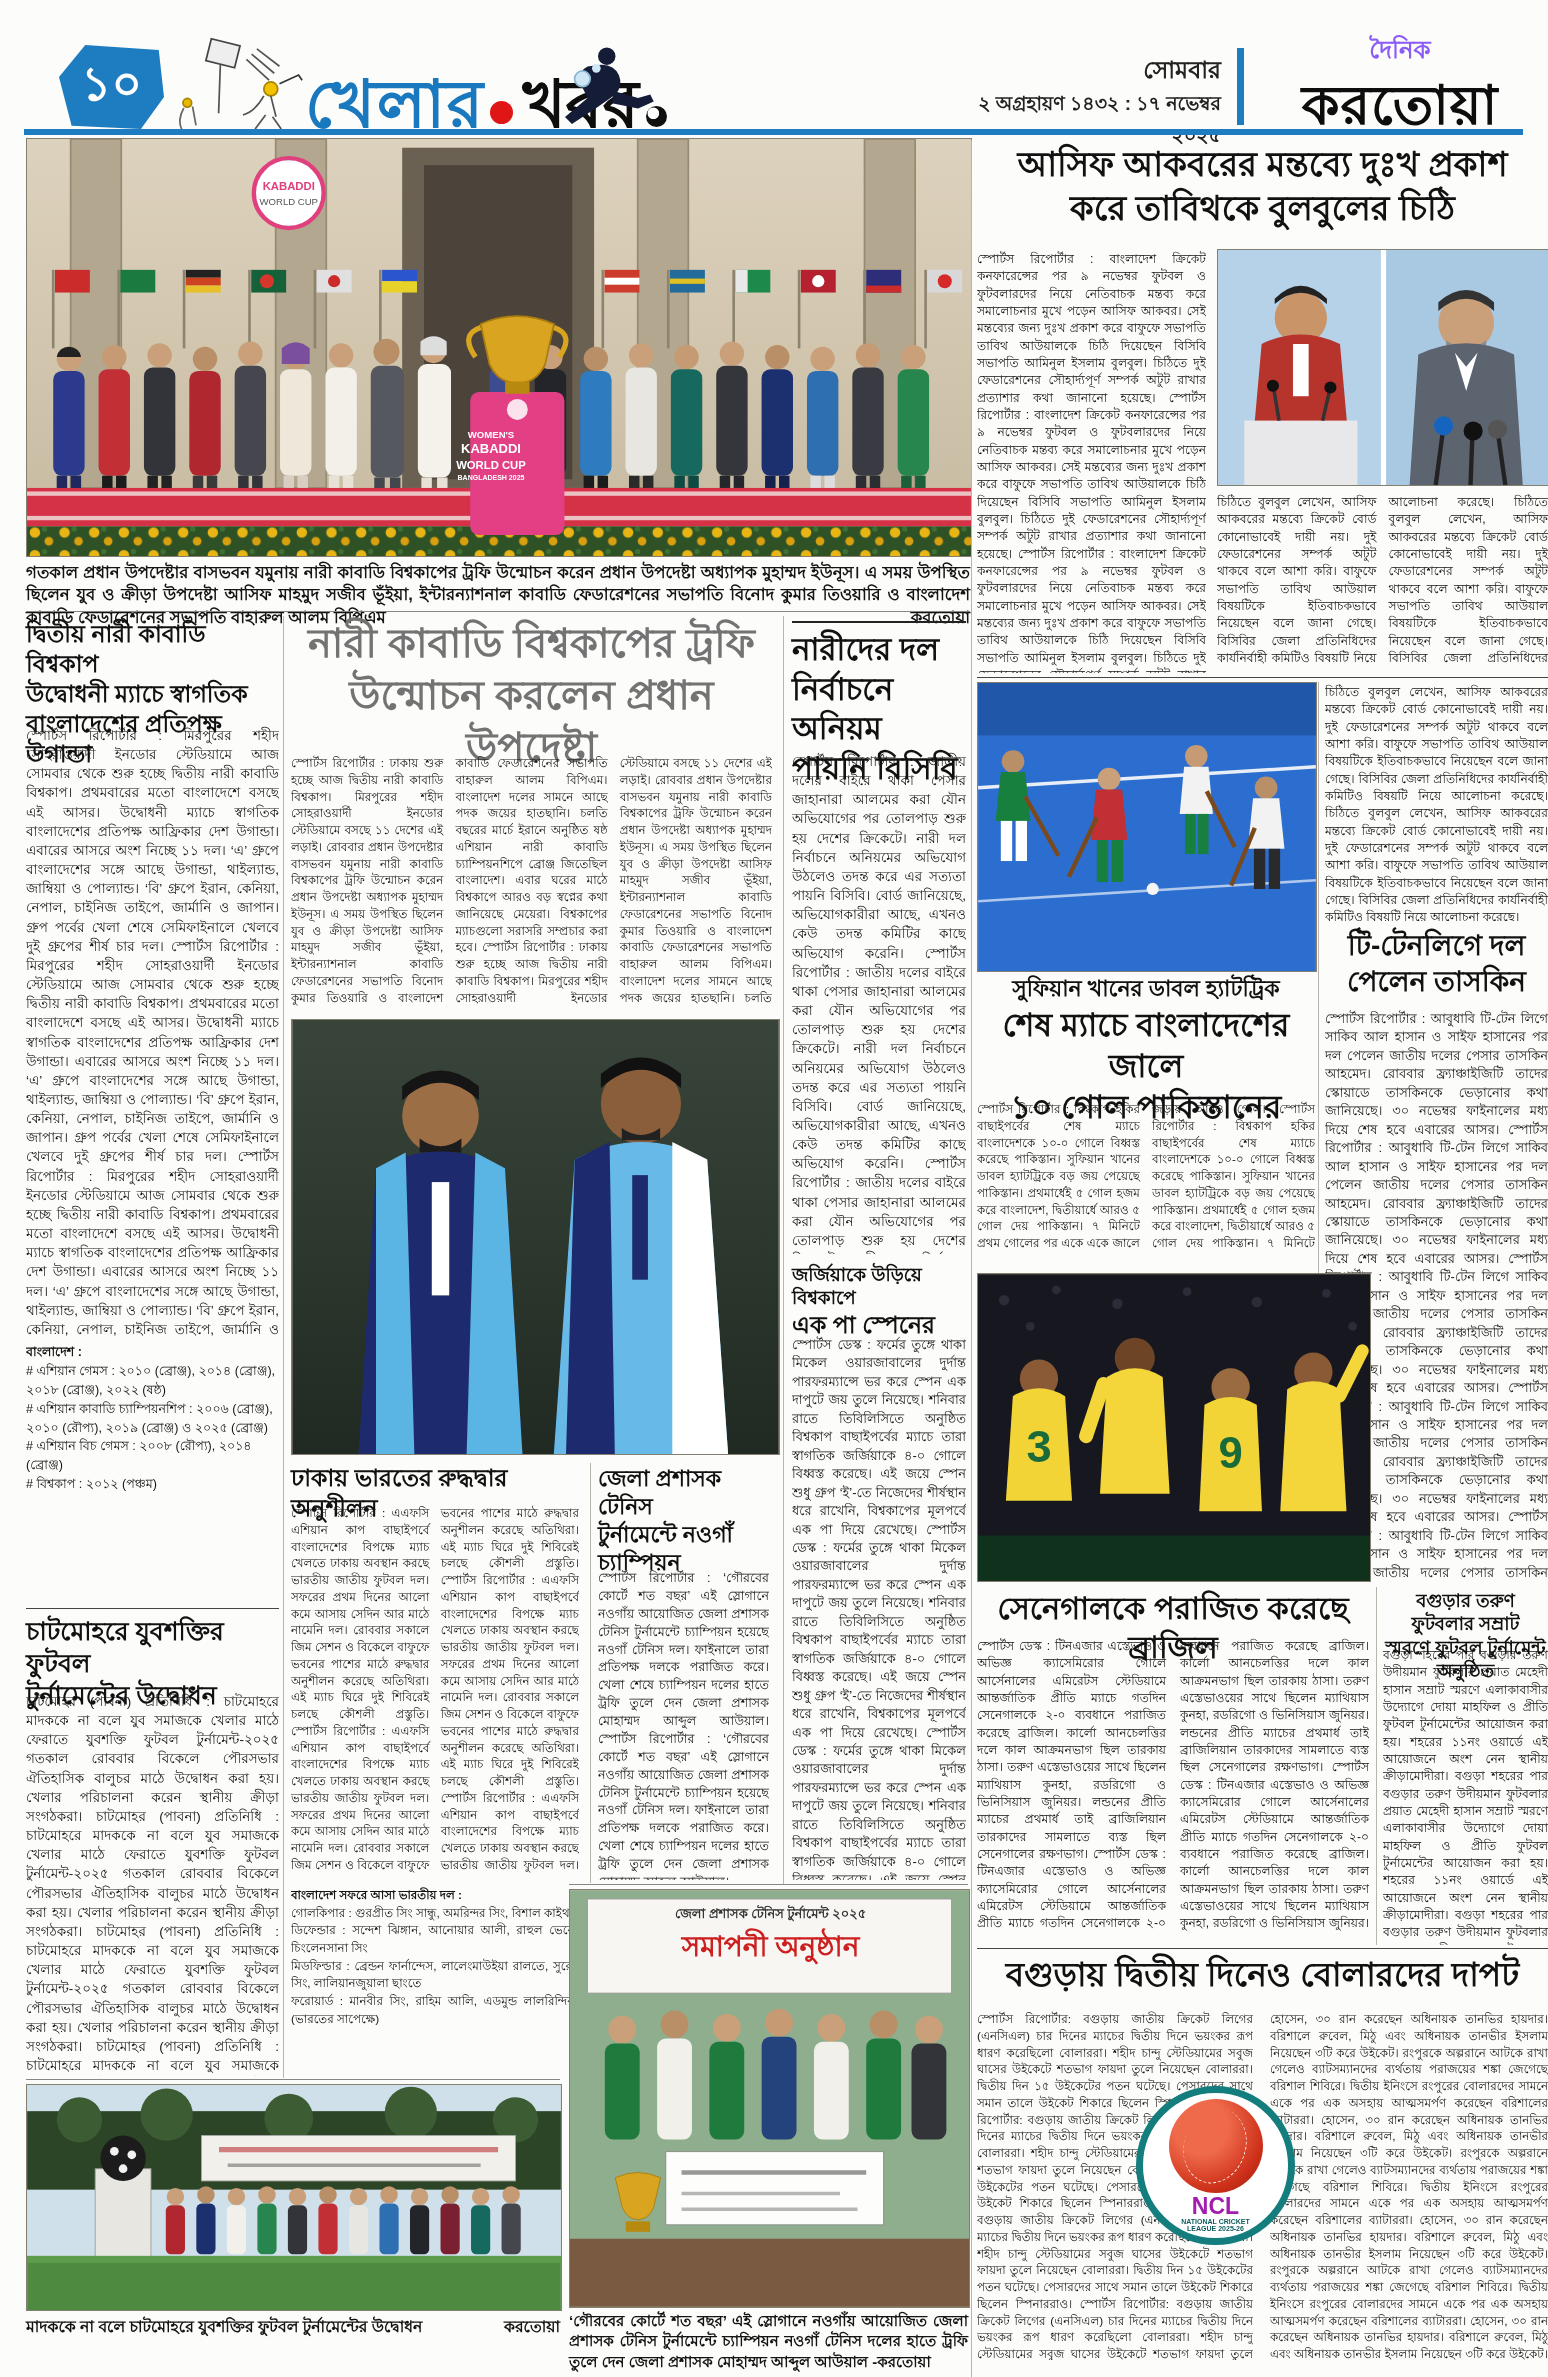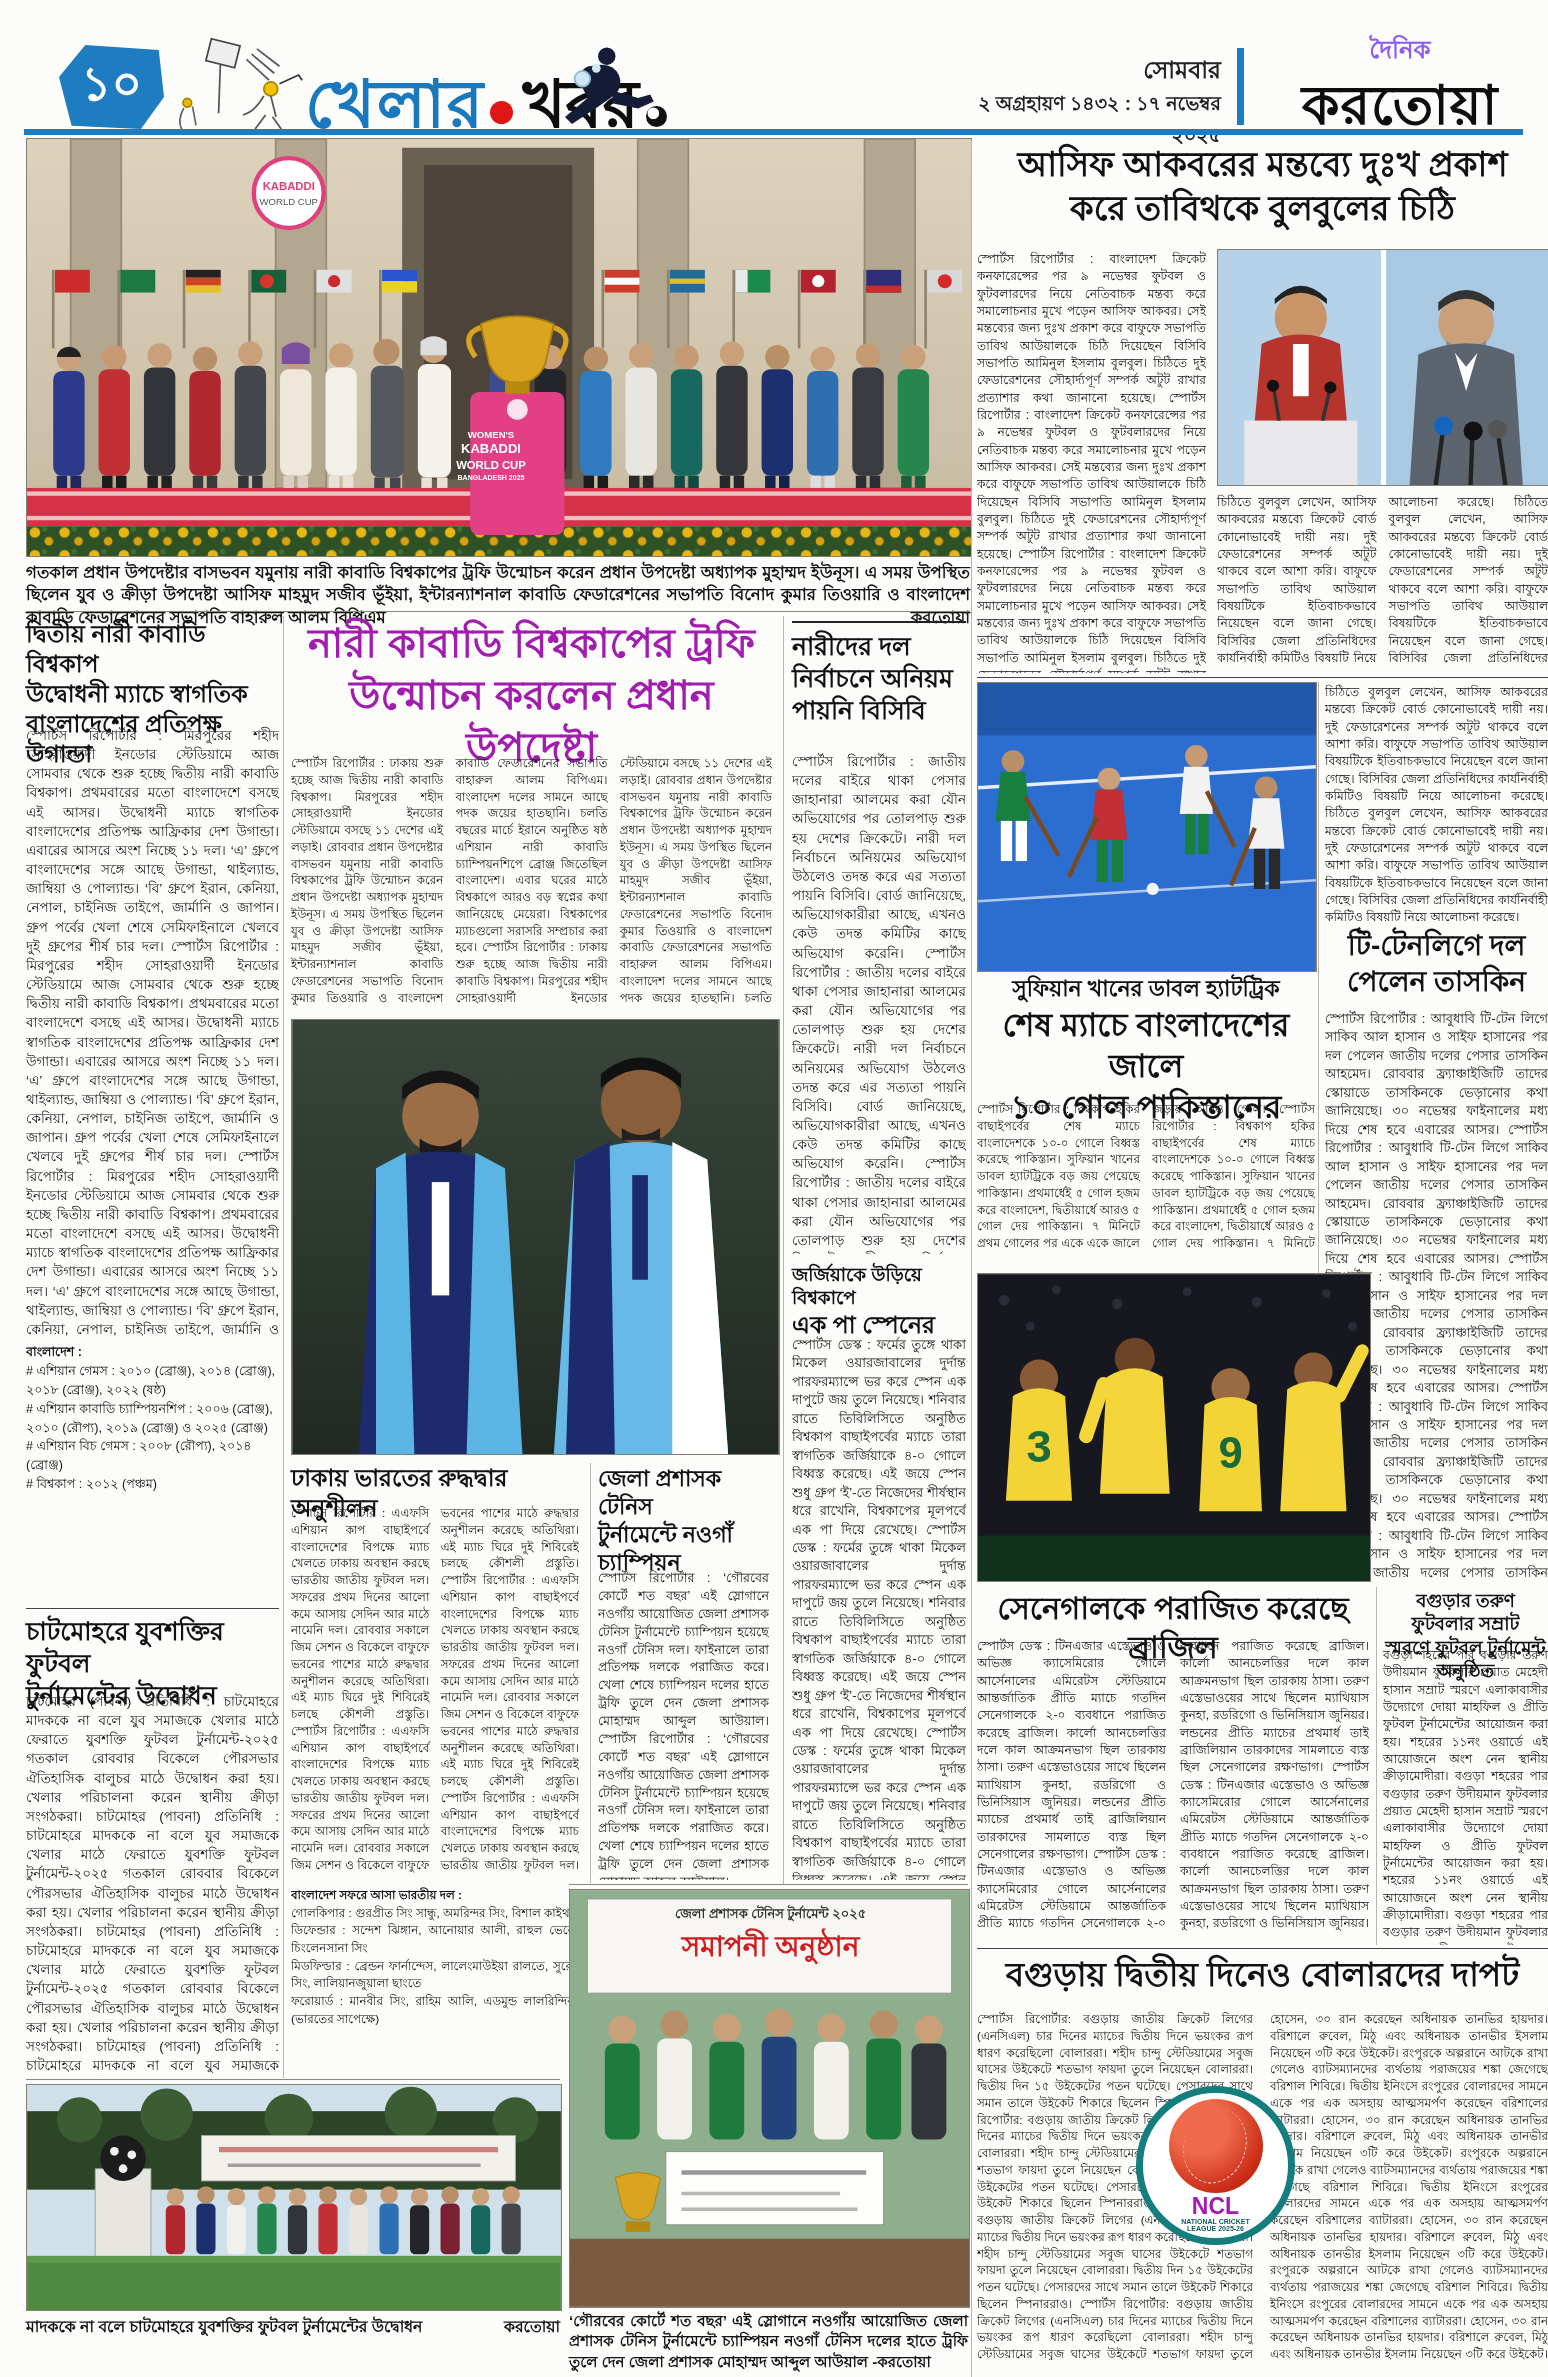--- a/index.html
+++ b/index.html
@@ -7,21 +7,21 @@
         font-family:"Liberation Sans","DejaVu Sans",sans-serif;color:#141414;}
   .abs{position:absolute;}
   .jt{text-align:justify;line-height:1.42;overflow:hidden;}
   .hl{font-weight:bold;color:#111;line-height:1.28;}
   .center{text-align:center;}
   .vr{position:absolute;width:0.9px;background:#b9b5ad;}
   .hr{position:absolute;height:0.9px;background:#8a8781;}
   .cap{font-weight:bold;font-size:16.6px;line-height:1.35;text-align:justify;}
   .credit{font-weight:bold;}
   .photo{position:absolute;overflow:hidden;border:0.9px solid #857f72;background:#cbbfa8;}
-  .redhl{color:#a21caf;}
+  .redhl{color:#737373;}
   svg{display:block;}
   .byline{font-weight:bold;}
 </style>
 </head>
 <body>
 
 <div id="page">
 
   <div class="abs" style="left:0;top:0;width:1252px;height:138px;">
     <div class="abs" style="left:59px;top:45px;width:105px;height:84px;background:#1e7dc0;clip-path:polygon(25% 0,95% 6%,100% 62%,78% 100%,12% 96%,0 38%);display:flex;align-items:center;justify-content:center;">
@@ -572,21 +572,21 @@
 
   <div class="vr" style="left:590px;top:1463px;height:420px;"></div>
   <div class="abs hl" style="left:598px;top:1465px;width:171px;font-size:22px;">
     <div>জেলা প্রশাসক টেনিস</div>
     <div>টুর্নামেন্টে নওগাঁ</div>
     <div>চ্যাম্পিয়ন</div>
   </div>
   <div class="abs jt" style="left:598px;top:1570px;width:171px;height:310px;font-size:12.6px;">স্পোর্টস রিপোর্টার : ‘গৌরবের কোর্টে শত বছর’ এই স্লোগানে নওগাঁয় আয়োজিত জেলা প্রশাসক টেনিস টুর্নামেন্টে চ্যাম্পিয়ন হয়েছে নওগাঁ টেনিস দল। ফাইনালে তারা প্রতিপক্ষ দলকে পরাজিত করে। খেলা শেষে চ্যাম্পিয়ন দলের হাতে ট্রফি তুলে দেন জেলা প্রশাসক মোহাম্মদ আব্দুল আউয়াল। স্পোর্টস রিপোর্টার : ‘গৌরবের কোর্টে শত বছর’ এই স্লোগানে নওগাঁয় আয়োজিত জেলা প্রশাসক টেনিস টুর্নামেন্টে চ্যাম্পিয়ন হয়েছে নওগাঁ টেনিস দল। ফাইনালে তারা প্রতিপক্ষ দলকে পরাজিত করে। খেলা শেষে চ্যাম্পিয়ন দলের হাতে ট্রফি তুলে দেন জেলা প্রশাসক মোহাম্মদ আব্দুল আউয়াল।</div>
 
   <div class="vr" style="left:783px;top:616px;height:1268px;"></div>
-  <div class="abs hl" style="left:792px;top:621px;width:174px;font-size:25px;border-top:2.6px solid #222;padding-top:7px;">
+  <div class="abs hl" style="left:792px;top:621px;width:174px;font-size:31px;border-top:2.6px solid #222;padding-top:7px;">
     <div>নারীদের দল</div>
     <div>নির্বাচনে অনিয়ম</div>
     <div>পায়নি বিসিবি</div>
   </div>
   <div class="abs jt" style="left:792px;top:752px;width:174px;height:502px;font-size:13.5px;">স্পোর্টস রিপোর্টার : জাতীয় দলের বাইরে থাকা পেসার জাহানারা আলমের করা যৌন অভিযোগের পর তোলপাড় শুরু হয় দেশের ক্রিকেটে। নারী দল নির্বাচনে অনিয়মের অভিযোগ উঠলেও তদন্ত করে এর সত্যতা পায়নি বিসিবি। বোর্ড জানিয়েছে, অভিযোগকারীরা আছে, এখনও কেউ তদন্ত কমিটির কাছে অভিযোগ করেনি। স্পোর্টস রিপোর্টার : জাতীয় দলের বাইরে থাকা পেসার জাহানারা আলমের করা যৌন অভিযোগের পর তোলপাড় শুরু হয় দেশের ক্রিকেটে। নারী দল নির্বাচনে অনিয়মের অভিযোগ উঠলেও তদন্ত করে এর সত্যতা পায়নি বিসিবি। বোর্ড জানিয়েছে, অভিযোগকারীরা আছে, এখনও কেউ তদন্ত কমিটির কাছে অভিযোগ করেনি। স্পোর্টস রিপোর্টার : জাতীয় দলের বাইরে থাকা পেসার জাহানারা আলমের করা যৌন অভিযোগের পর তোলপাড় শুরু হয় দেশের ক্রিকেটে। নারী দল নির্বাচনে অনিয়মের অভিযোগ উঠলেও তদন্ত করে এর সত্যতা পায়নি বিসিবি। বোর্ড জানিয়েছে, অভিযোগকারীরা আছে, এখনও কেউ তদন্ত কমিটির কাছে অভিযোগ করেনি।</div>
   <div class="abs hl" style="left:792px;top:1263px;width:174px;">
     <div style="font-size:18.3px;">জর্জিয়াকে উড়িয়ে বিশ্বকাপে</div>
     <div style="font-size:23.5px;">এক পা স্পেনের</div>
   </div>
   <div class="abs jt" style="left:792px;top:1336px;width:174px;height:544px;font-size:13px;">স্পোর্টস ডেস্ক : ফর্মের তুঙ্গে থাকা মিকেল ওয়ারজাবালের দুর্দান্ত পারফরম্যান্সে ভর করে স্পেন এক দাপুটে জয় তুলে নিয়েছে। শনিবার রাতে তিবিলিসিতে অনুষ্ঠিত বিশ্বকাপ বাছাইপর্বের ম্যাচে তারা স্বাগতিক জর্জিয়াকে ৪-০ গোলে বিধ্বস্ত করেছে। এই জয়ে স্পেন শুধু গ্রুপ ‘ই’-তে নিজেদের শীর্ষস্থান ধরে রাখেনি, বিশ্বকাপের মূলপর্বে এক পা দিয়ে রেখেছে। স্পোর্টস ডেস্ক : ফর্মের তুঙ্গে থাকা মিকেল ওয়ারজাবালের দুর্দান্ত পারফরম্যান্সে ভর করে স্পেন এক দাপুটে জয় তুলে নিয়েছে। শনিবার রাতে তিবিলিসিতে অনুষ্ঠিত বিশ্বকাপ বাছাইপর্বের ম্যাচে তারা স্বাগতিক জর্জিয়াকে ৪-০ গোলে বিধ্বস্ত করেছে। এই জয়ে স্পেন শুধু গ্রুপ ‘ই’-তে নিজেদের শীর্ষস্থান ধরে রাখেনি, বিশ্বকাপের মূলপর্বে এক পা দিয়ে রেখেছে। স্পোর্টস ডেস্ক : ফর্মের তুঙ্গে থাকা মিকেল ওয়ারজাবালের দুর্দান্ত পারফরম্যান্সে ভর করে স্পেন এক দাপুটে জয় তুলে নিয়েছে। শনিবার রাতে তিবিলিসিতে অনুষ্ঠিত বিশ্বকাপ বাছাইপর্বের ম্যাচে তারা স্বাগতিক জর্জিয়াকে ৪-০ গোলে বিধ্বস্ত করেছে। এই জয়ে স্পেন শুধু গ্রুপ ‘ই’-তে নিজেদের শীর্ষস্থান ধরে রাখেনি, বিশ্বকাপের মূলপর্বে এক পা দিয়ে রেখেছে।</div>

